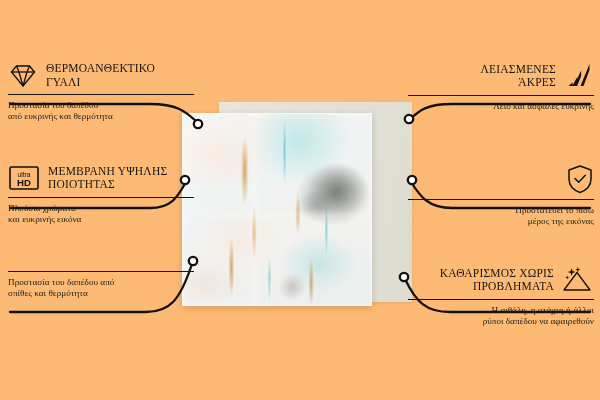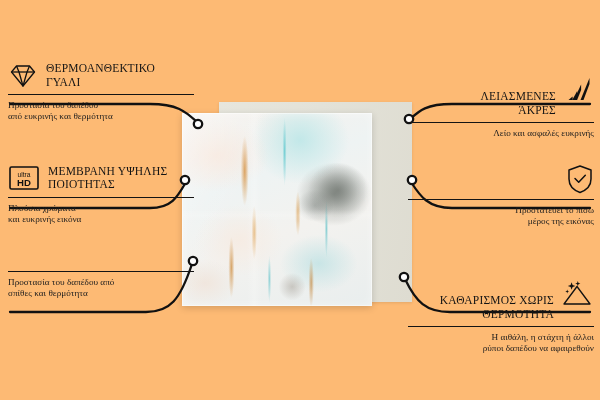--- a/index.html
+++ b/index.html
@@ -79,21 +79,21 @@
   .feat-head{display:flex;align-items:center;gap:8px;}
   .feature.right .feat-head{justify-content:flex-end;}
   .feature.left .feat-head{justify-content:flex-start;}
 
   .feat-title{
     font-size:11.5px;line-height:13.5px;
     letter-spacing:.2px;color:#141414;font-weight:400;
     font-family:"Liberation Serif", serif;
     white-space:pre-line;
   }
-  .feature.right .feat-title{text-align:right;margin-top:28px;}
+  .feature.right .feat-title{text-align:right;}
 
   .rule{
     height:0;border-top:1.6px solid #141414;margin-top:5px;width:100%;
   }
   .feat-desc{
     margin-top:5px;
     font-size:9.2px;line-height:11.4px;color:#1d1d1d;
     white-space:pre-line;
     font-family:"Liberation Serif", serif;
   }
@@ -216,21 +216,21 @@
       </svg>
     </div>
     <div class="rule"></div>
     <div class="feat-desc">Προστατεύει το πίσω
 μέρος της εικόνας</div>
   </div>
 
   <div class="feature right" id="f-clean">
     <div class="feat-head">
       <div class="feat-title">ΚΑΘΑΡΙΣΜΟΣ ΧΩΡΙΣ
-ΘΕΡΜΟΤΗΤΑ</div>
+ΠΡΟΒΛΗΜΑΤΑ</div>
       <svg class="icon" width="32" height="28" viewBox="0 0 32 28">
         <g fill="none" stroke="#111" stroke-width="1.3" stroke-linejoin="round" stroke-linecap="round">
           <path d="M2,24 L15,6.5 L28,24 Z"></path>
         </g>
         <g fill="#111">
           <path d="M9.6,2.2 L10.6,5 L13.4,6 L10.6,7 L9.6,9.8 L8.6,7 L5.8,6 L8.6,5 Z"></path>
           <path d="M15.8,1 L16.5,2.9 L18.4,3.6 L16.5,4.3 L15.8,6.2 L15.1,4.3 L13.2,3.6 L15.1,2.9 Z"></path>
           <path d="M5.2,9.6 L5.7,11 L7.1,11.5 L5.7,12 L5.2,13.4 L4.7,12 L3.3,11.5 L4.7,11 Z"></path>
         </g>
       </svg>

